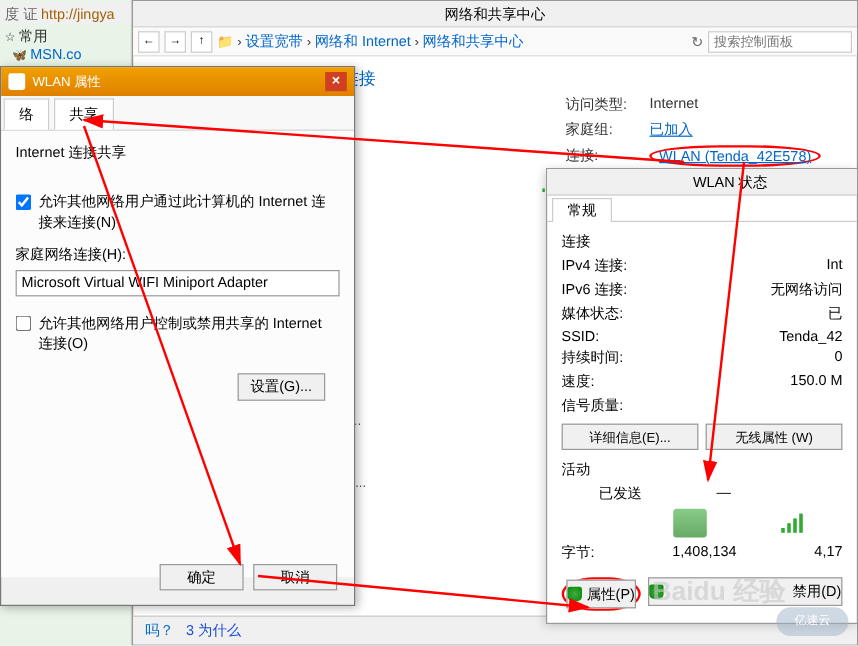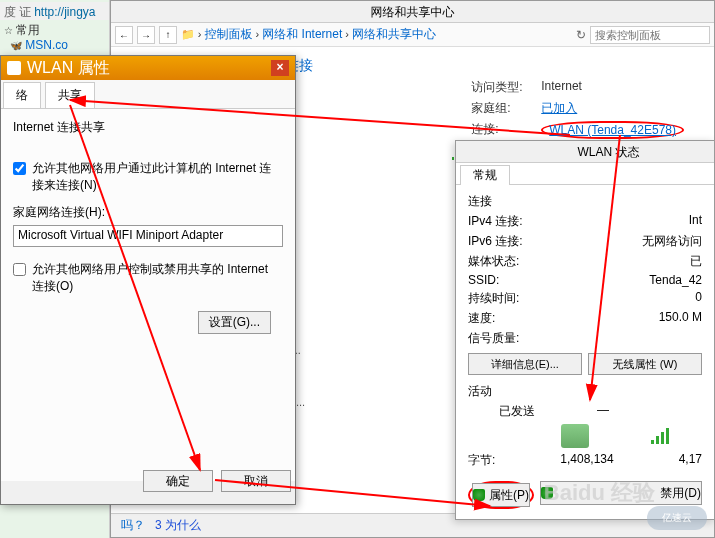--- a/index.html
+++ b/index.html
@@ -32,31 +32,31 @@
 .net-link { color: #0066cc; margin: 8px 0; }
 .net-sub { color: #555; font-size: 11px; margin-bottom: 12px; }
 
 .bottom-bar { position: absolute; bottom: 0; left: 0; right: 0; height: 24px; background: #f0f0f0; border-top: 1px solid #ccc; display: flex; align-items: center; padding: 0 10px; gap: 10px; }
 .bottom-q { color: #0066cc; }
 
 
 .wlan-props { position: absolute; top: 55px; left: 0; width: 296px; height: 450px; background: #f0f0f0; border: 1px solid #777; box-shadow: 2px 2px 8px rgba(0,0,0,0.3); z-index: 10; }
 .wlan-props-title { height: 24px; background: linear-gradient(#f0a000, #e08000); color: #fff; display: flex; align-items: center; padding: 0 6px; }
 .wlan-props-title .icon { width: 14px; height: 14px; background: #fff; border-radius: 2px; margin-right: 6px; }
-.wlan-props-title .txt { flex: 1; font-size: 16px; }
+.wlan-props-title .txt { flex: 1; font-size: 11px; }
 .wlan-props-title .close { width: 18px; height: 16px; background: #d04020; color: #fff; text-align: center; line-height: 14px; font-weight: bold; cursor: pointer; }
 .wlan-tabs { display: flex; background: #f8f8f8; border-bottom: 1px solid #ccc; }
 .wlan-tab { padding: 4px 12px; border: 1px solid #ccc; border-bottom: none; background: #fff; margin: 2px 2px 0 2px; font-size: 12px; }
 .wlan-body { padding: 10px 12px; background: #fcfcfc; height: calc(100% - 76px); }
 .wlan-section-title { font-size: 12px; margin-bottom: 24px; }
 .wlan-checkbox { display: flex; align-items: flex-start; gap: 6px; margin-bottom: 8px; }
 .wlan-checkbox input { margin-top: 2px; }
 .wlan-select { width: 100%; height: 22px; border: 1px solid #999; padding: 2px 4px; background: #fff; }
 .wlan-settings-btn { position: absolute; right: 24px; top: 255px; padding: 2px 10px; border: 1px solid #999; background: #f0f0f0; }
-.wlan-buttons { position: absolute; bottom: 12px; right: 4px; display: flex; gap: 8px; align-items: flex-end; }
+.wlan-buttons { position: absolute; bottom: 12px; right: 14px; display: flex; gap: 8px; align-items: flex-end; }
 .wlan-btn { width: 70px; height: 22px; border: 1px solid #999; background: #f0f0f0; }
 
 
 .wlan-status { position: absolute; top: 140px; right: 0; width: 260px; height: 380px; background: #fff; border: 1px solid #999; box-shadow: -2px 2px 8px rgba(0,0,0,0.2); z-index: 5; }
 .wlan-status-title { height: 22px; background: #f0f0f0; text-align: center; line-height: 22px; border-bottom: 1px solid #ccc; padding-left: 47px; }
 .wlan-status-tab { height: 22px; border-bottom: 1px solid #ccc; }
 .wlan-status-tab .tab { display: inline-block; padding: 1px 12px; border: 1px solid #ccc; border-bottom: none; background: #fff; margin: 2px 0 0 4px; }
 .wlan-status-body { padding: 8px 12px; }
 .wlan-status-row { display: flex; justify-content: space-between; font-size: 11px; margin: 3px 0; }
 .wlan-status-row .r { text-align: right; }
@@ -78,34 +78,34 @@
 .cloud-logo { position: absolute; bottom: 8px; right: 8px; width: 60px; height: 24px; background: rgba(160,180,200,0.5); border-radius: 12px; z-index: 30; color: #fff; font-size: 10px; text-align: center; line-height: 24px; }
 .signal-icon { position: absolute; top: 148px; left: 452px; width: 16px; height: 12px; display: flex; align-items: flex-end; gap: 1px; }
 .signal-icon span { width: 2px; background: #3a3; }
 </style>
 </head>
 <body>
 
 <div class="bg-browser">
   <div class="bg-browser-addr">
     <span>度 证</span>
-    <span style="color:#0369a1">http://jingya</span>
+    <span style="color:#a16207">http://jingya</span>
   </div>
   <div class="bg-browser-bookmark">☆ <span>常用</span></div>
   <div class="bg-browser-msn">🦋 <span>MSN.co</span></div>
 </div>
 
 <div class="net-center">
   <div class="net-title">网络和共享中心</div>
   <div class="net-nav">
     <div class="nav-arrow">←</div>
     <div class="nav-arrow">→</div>
     <div class="nav-arrow">↑</div>
     <div class="nav-breadcrumb">
-      📁 › <span>控制面板</span> › <span>网络和 Internet</span> › <span>网络和共享中心</span>
+      📁 › <span>设置宽带</span> › <span>网络和 Internet</span> › <span>网络和共享中心</span>
     </div>
     <span style="color:#666">↻</span>
     <input class="nav-search" placeholder="搜索控制面板" style="">
   </div>
   <div class="net-body">
     <div class="net-heading">查看基本网络信息并设置连接</div>
 
     <div style="margin-top:30px;color:#333">
       <span>da_42578</span>
       <div style="color:#666;font-size:11px">网络</div>

